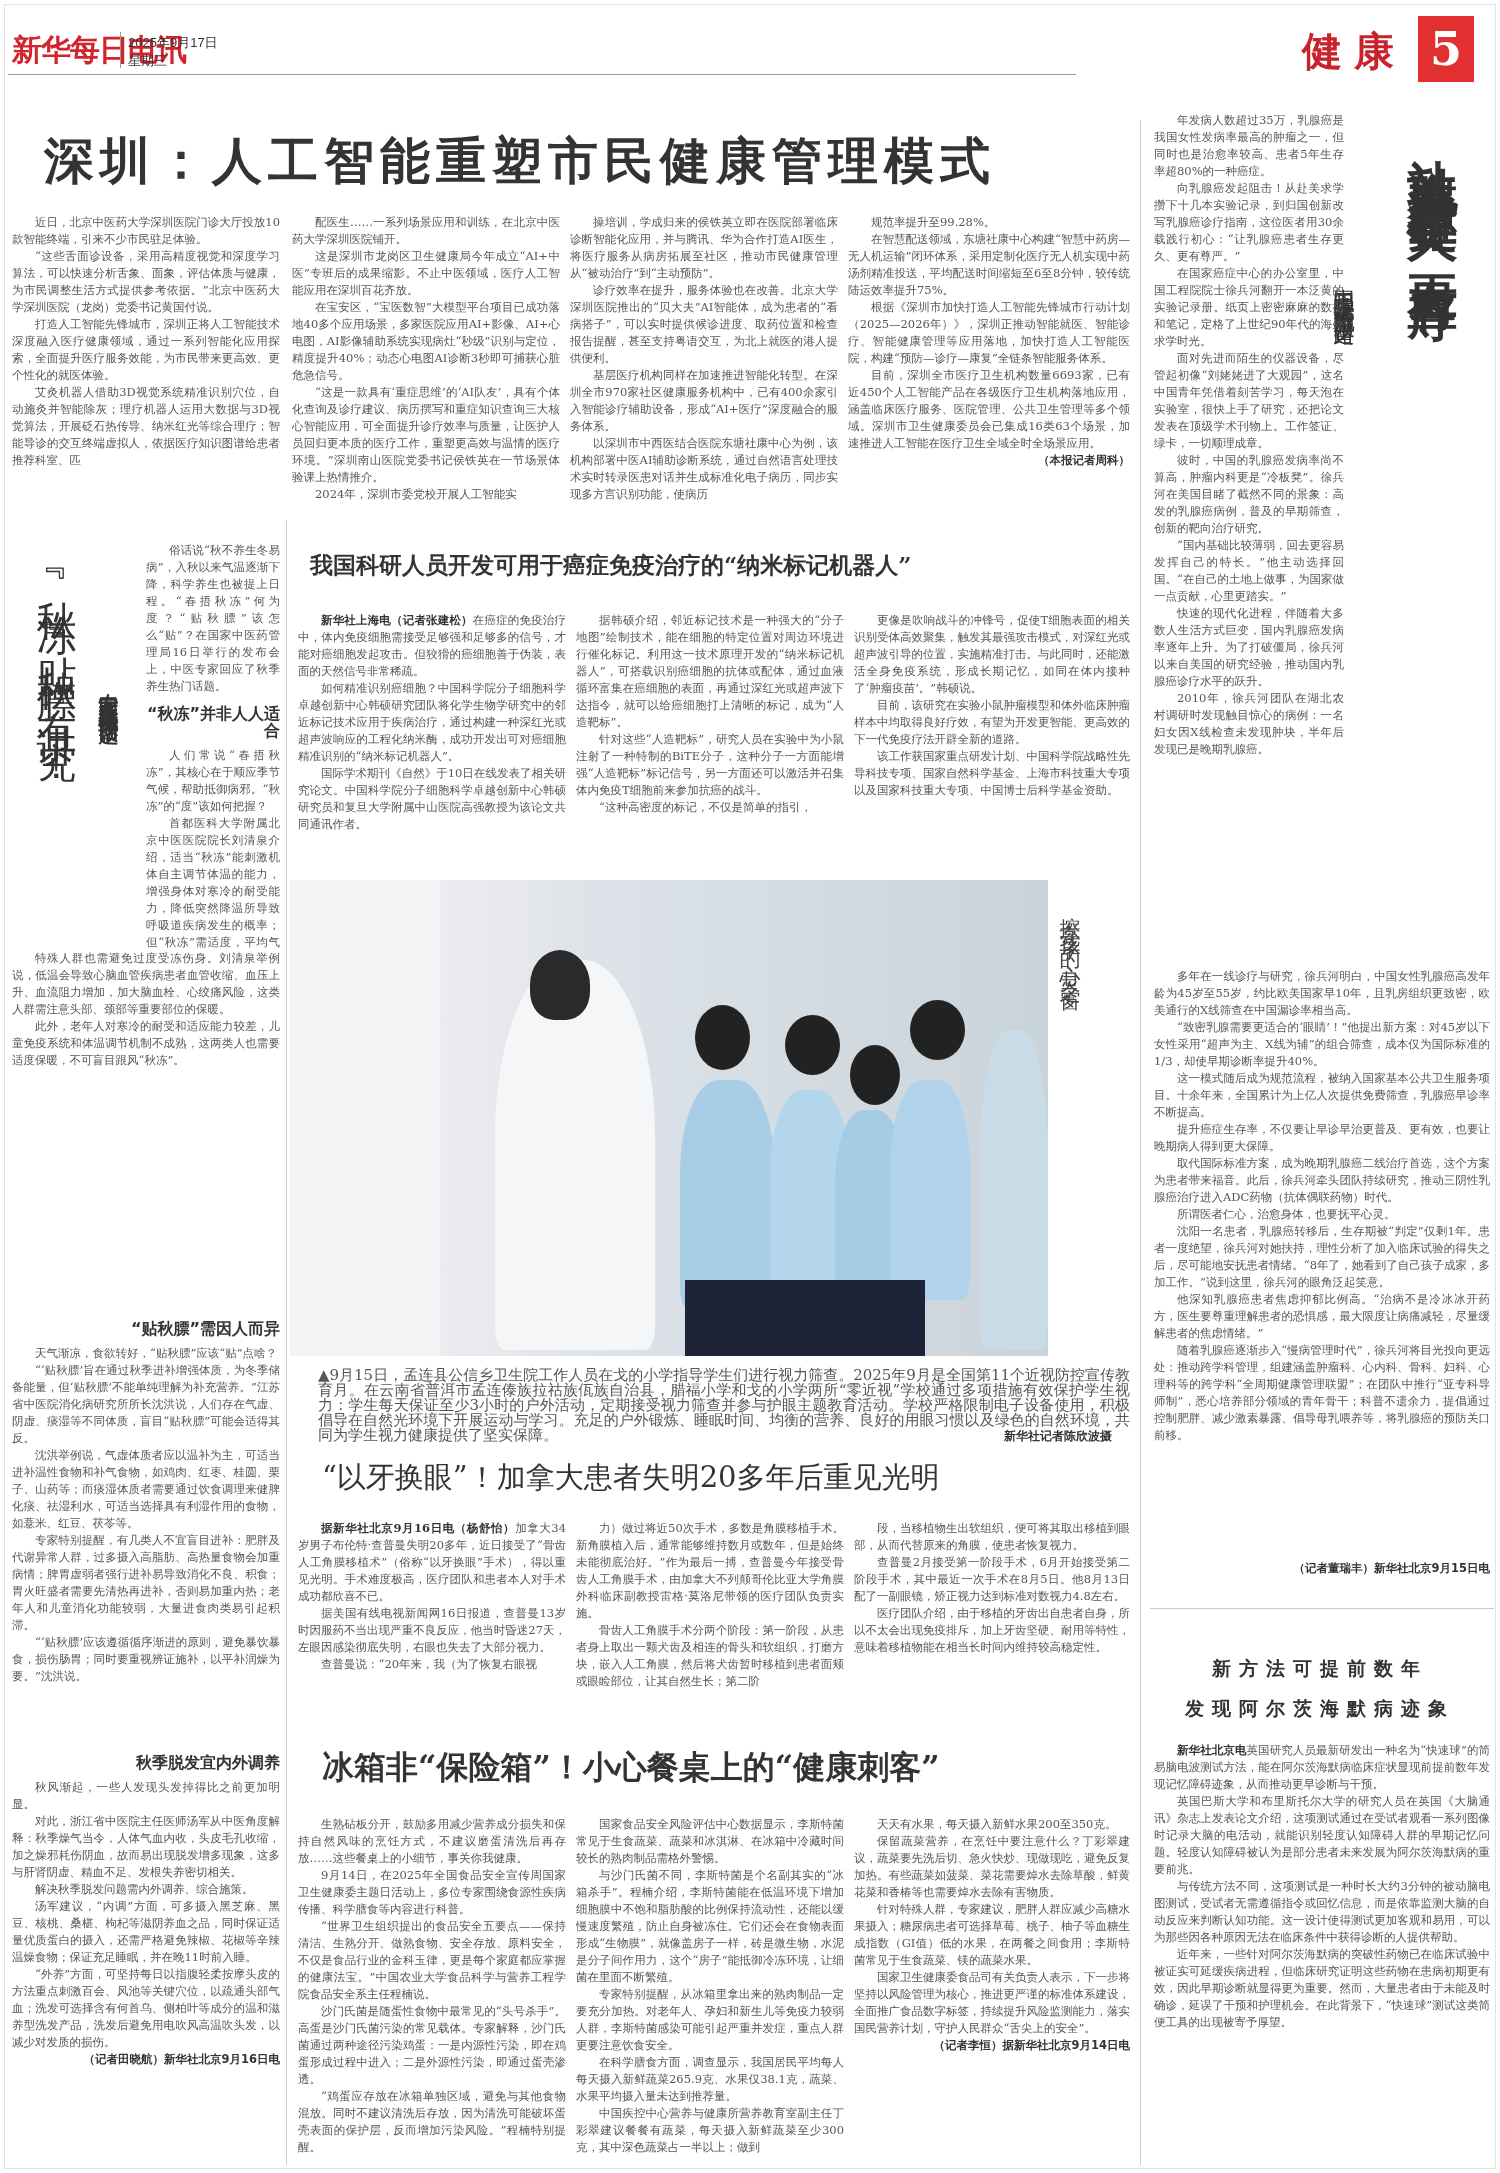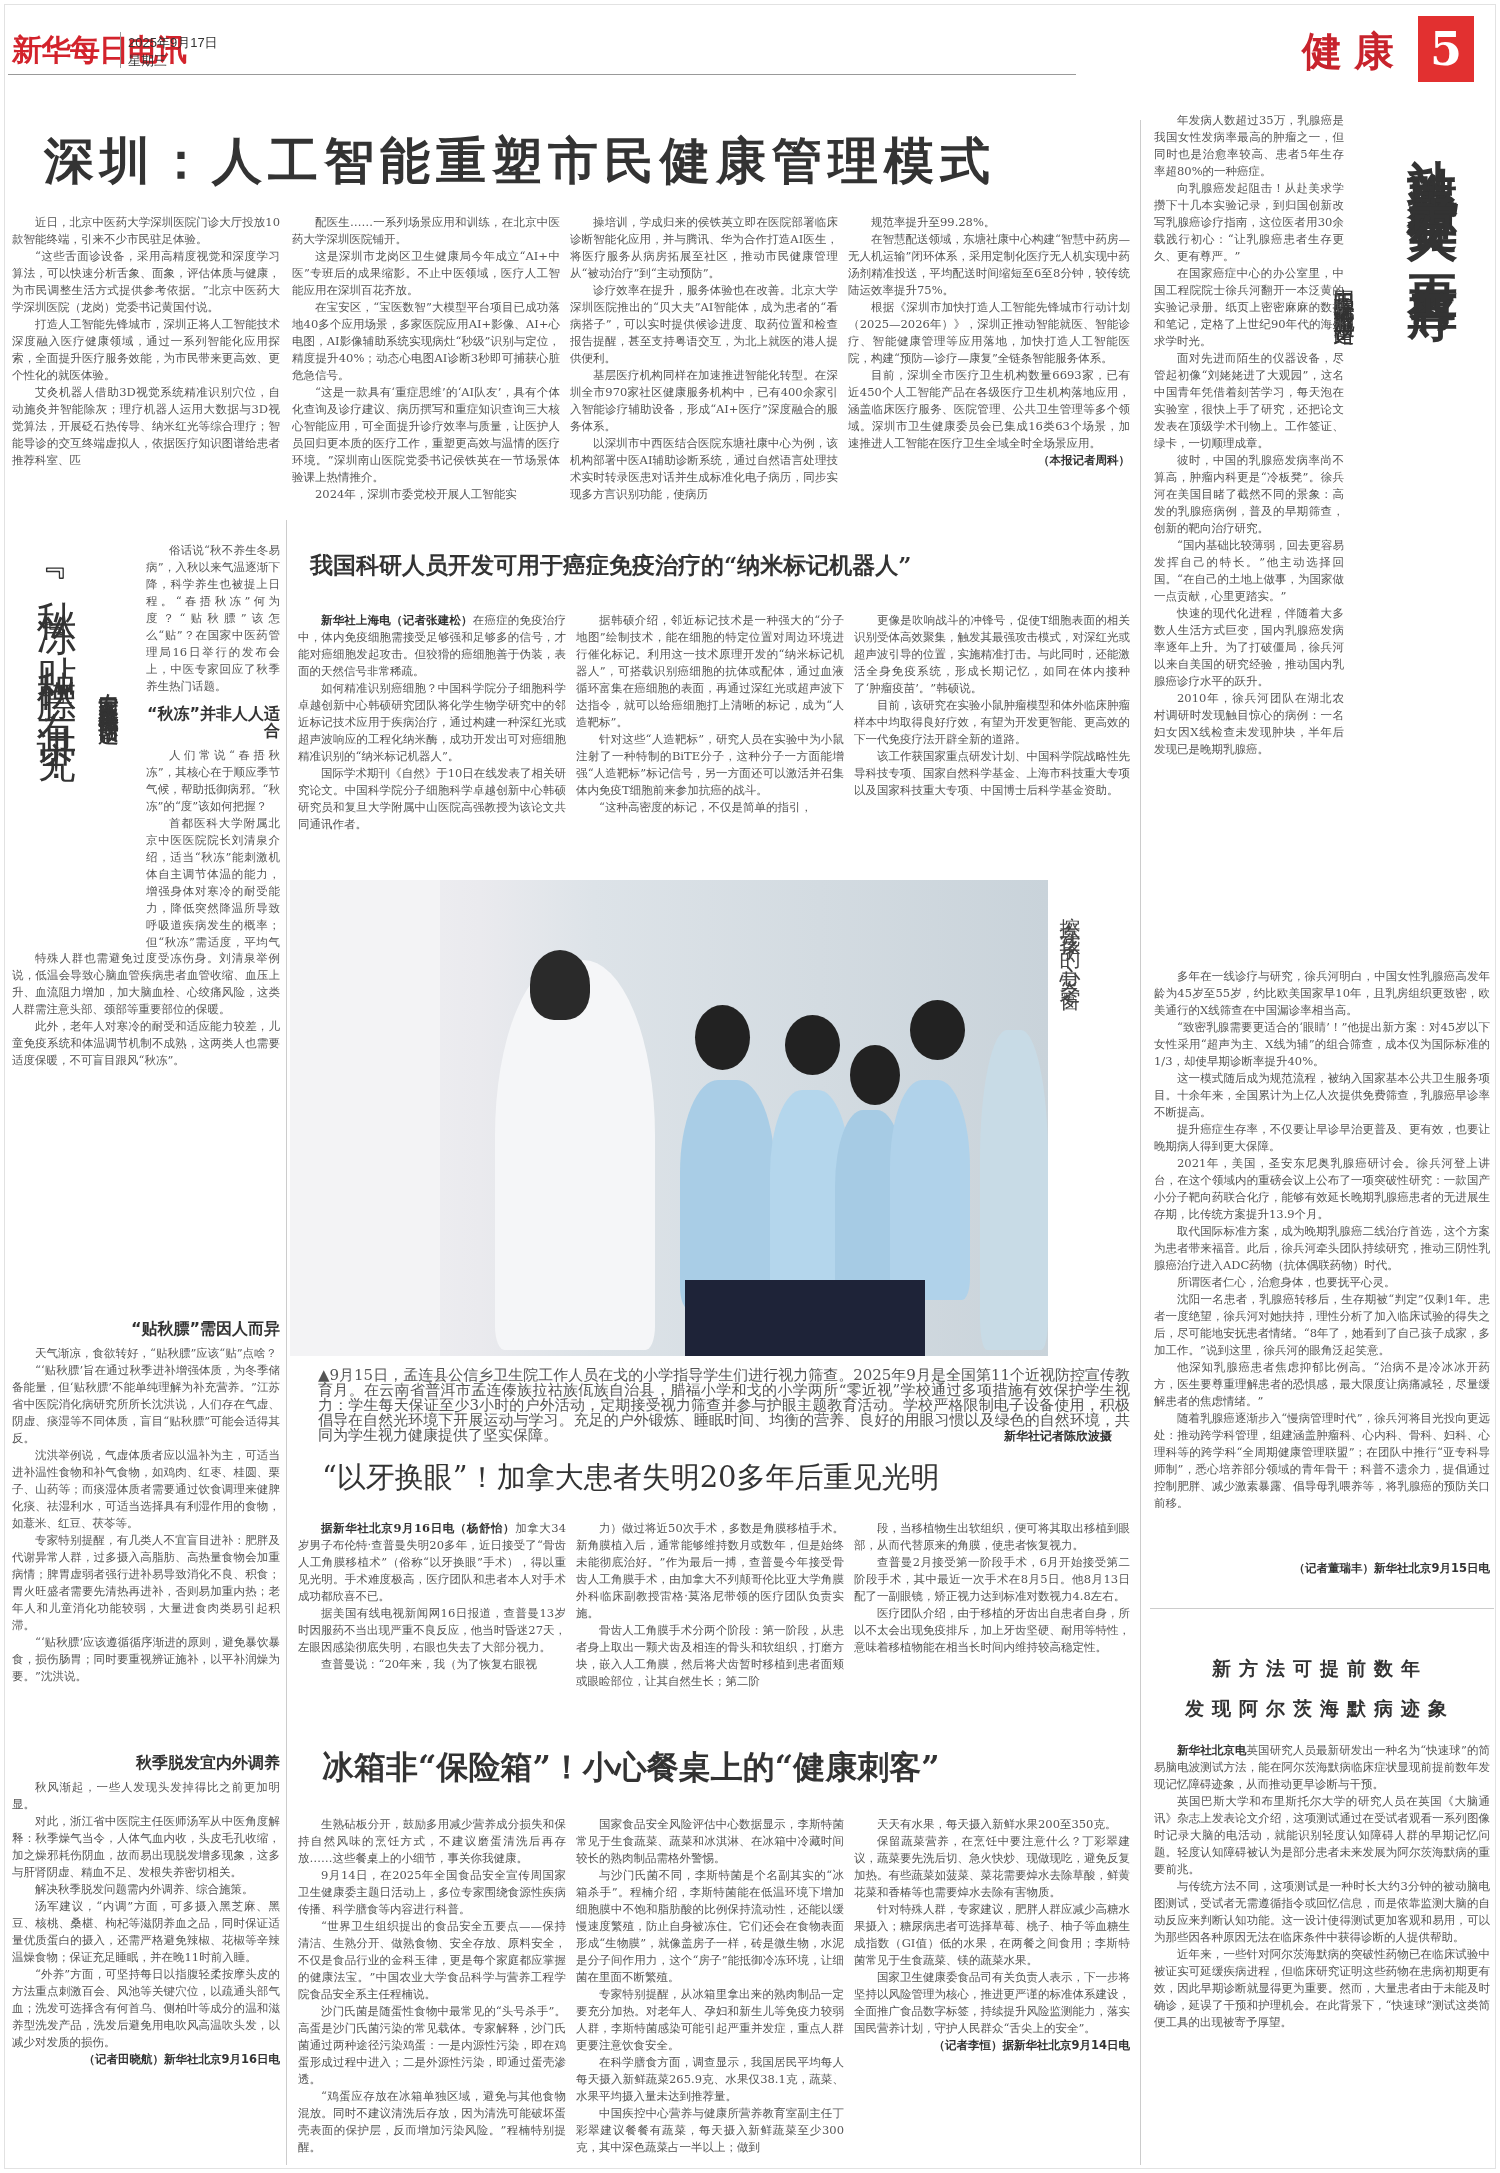--- a/index.html
+++ b/index.html
@@ -218,21 +218,20 @@
       <p>彼时，中国的乳腺癌发病率尚不算高，肿瘤内科更是“冷板凳”。徐兵河在美国目睹了截然不同的景象：高发的乳腺癌病例，普及的早期筛查，创新的靶向治疗研究。</p>
       <p>“国内基础比较薄弱，回去更容易发挥自己的特长。”他主动选择回国。“在自己的土地上做事，为国家做一点贡献，心里更踏实。”</p>
       <p>快速的现代化进程，伴随着大多数人生活方式巨变，国内乳腺癌发病率逐年上升。为了打破僵局，徐兵河以来自美国的研究经验，推动国内乳腺癌诊疗水平的跃升。</p>
       <p>2010年，徐兵河团队在湖北农村调研时发现触目惊心的病例：一名妇女因X线检查未发现肿块，半年后发现已是晚期乳腺癌。</p>
     </div>
     <div class="abs col" style="left: 1154px; top: 968px; width: 336px; height: 540px;">
       <p>多年在一线诊疗与研究，徐兵河明白，中国女性乳腺癌高发年龄为45岁至55岁，约比欧美国家早10年，且乳房组织更致密，欧美通行的X线筛查在中国漏诊率相当高。</p>
       <p>“致密乳腺需要更适合的‘眼睛’！”他提出新方案：对45岁以下女性采用“超声为主、X线为辅”的组合筛查，成本仅为国际标准的1/3，却使早期诊断率提升40%。</p>
       <p>这一模式随后成为规范流程，被纳入国家基本公共卫生服务项目。十余年来，全国累计为上亿人次提供免费筛查，乳腺癌早诊率不断提高。</p>
       <p>提升癌症生存率，不仅要让早诊早治更普及、更有效，也要让晚期病人得到更大保障。</p>
-      <p>2021年，美国，圣安东尼奥乳腺癌研讨会。徐兵河登上讲台，在这个领域内的重磅会议上公布了一项突破性研究：一款国产小分子靶向药联合化疗，能够有效延长晚期乳腺癌患者的无进展生存期，比传统方案提升13.9个月。</p>
       <p>取代国际标准方案，成为晚期乳腺癌二线治疗首选，这个方案为患者带来福音。此后，徐兵河牵头团队持续研究，推动三阴性乳腺癌治疗进入ADC药物（抗体偶联药物）时代。</p>
       <p>所谓医者仁心，治愈身体，也要抚平心灵。</p>
       <p>沈阳一名患者，乳腺癌转移后，生存期被“判定”仅剩1年。患者一度绝望，徐兵河对她扶持，理性分析了加入临床试验的得失之后，尽可能地安抚患者情绪。“8年了，她看到了自己孩子成家，多加工作。”说到这里，徐兵河的眼角泛起笑意。</p>
       <p>他深知乳腺癌患者焦虑抑郁比例高。“治病不是冷冰冰开药方，医生要尊重理解患者的恐惧感，最大限度让病痛减轻，尽量缓解患者的焦虑情绪。”</p>
       <p>随着乳腺癌逐渐步入“慢病管理时代”，徐兵河将目光投向更远处：推动跨学科管理，组建涵盖肿瘤科、心内科、骨科、妇科、心理科等的跨学科“全周期健康管理联盟”；在团队中推行“亚专科导师制”，悉心培养部分领域的青年骨干；科普不遗余力，提倡通过控制肥胖、减少激素暴露、倡导母乳喂养等，将乳腺癌的预防关口前移。</p>
     </div>
     <div class="abs col" style="left: 1154px; top: 1560px; width: 336px; height: 24px;">
       <p class="credit" style="text-indent: 0px;">（记者董瑞丰）新华社北京9月15日电</p>
     </div>
     <div class="abs" style="left: 1150px; top: 1608px; width: 344px; height: 1px; background: rgb(204, 204, 204);"></div>

